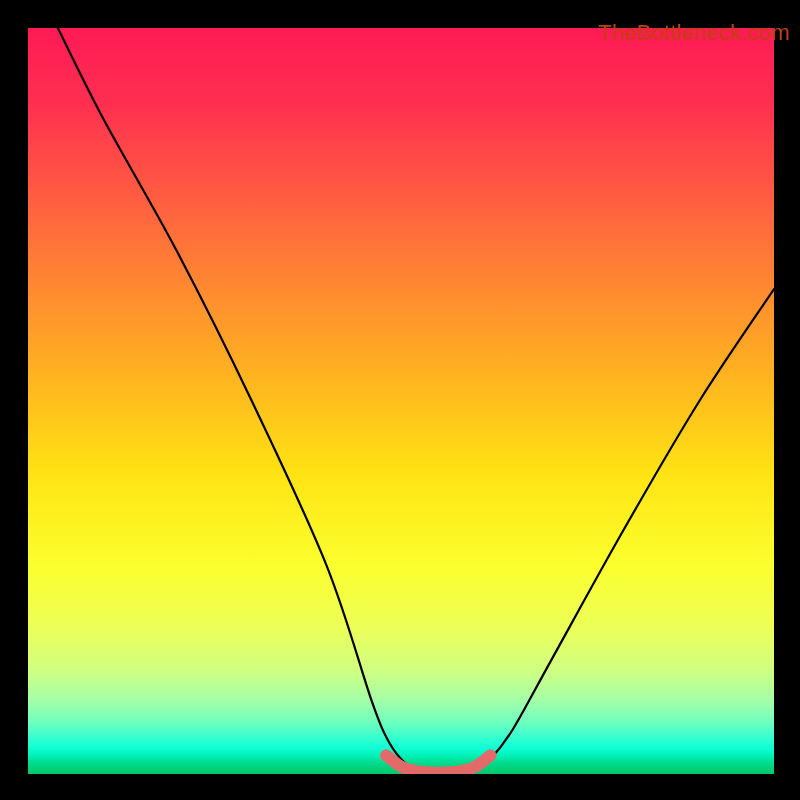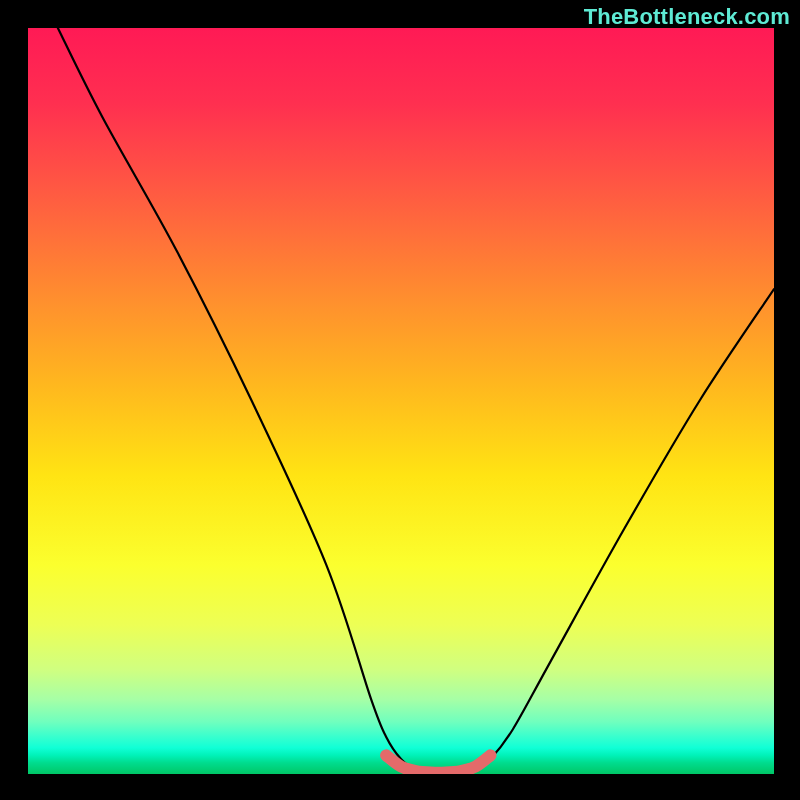--- a/index.html
+++ b/index.html
@@ -22,25 +22,25 @@
   }
   .plot-area {
     position: absolute;
     left: 0;
     top: 0;
     width: 746px;
     height: 746px;
   }
   .watermark {
     position: absolute;
-    top: 4px;
+    top: 20px;
     right: 10px;
-    color: #5eead4;
+    color: #c2410c;
     font-size: 22px;
-    font-weight: 700;
+    font-weight: 400;
     letter-spacing: 0.2px;
   }
   svg {
     display: block;
   }
 </style>
 </head>
 <body>
 
 <div class="frame">

